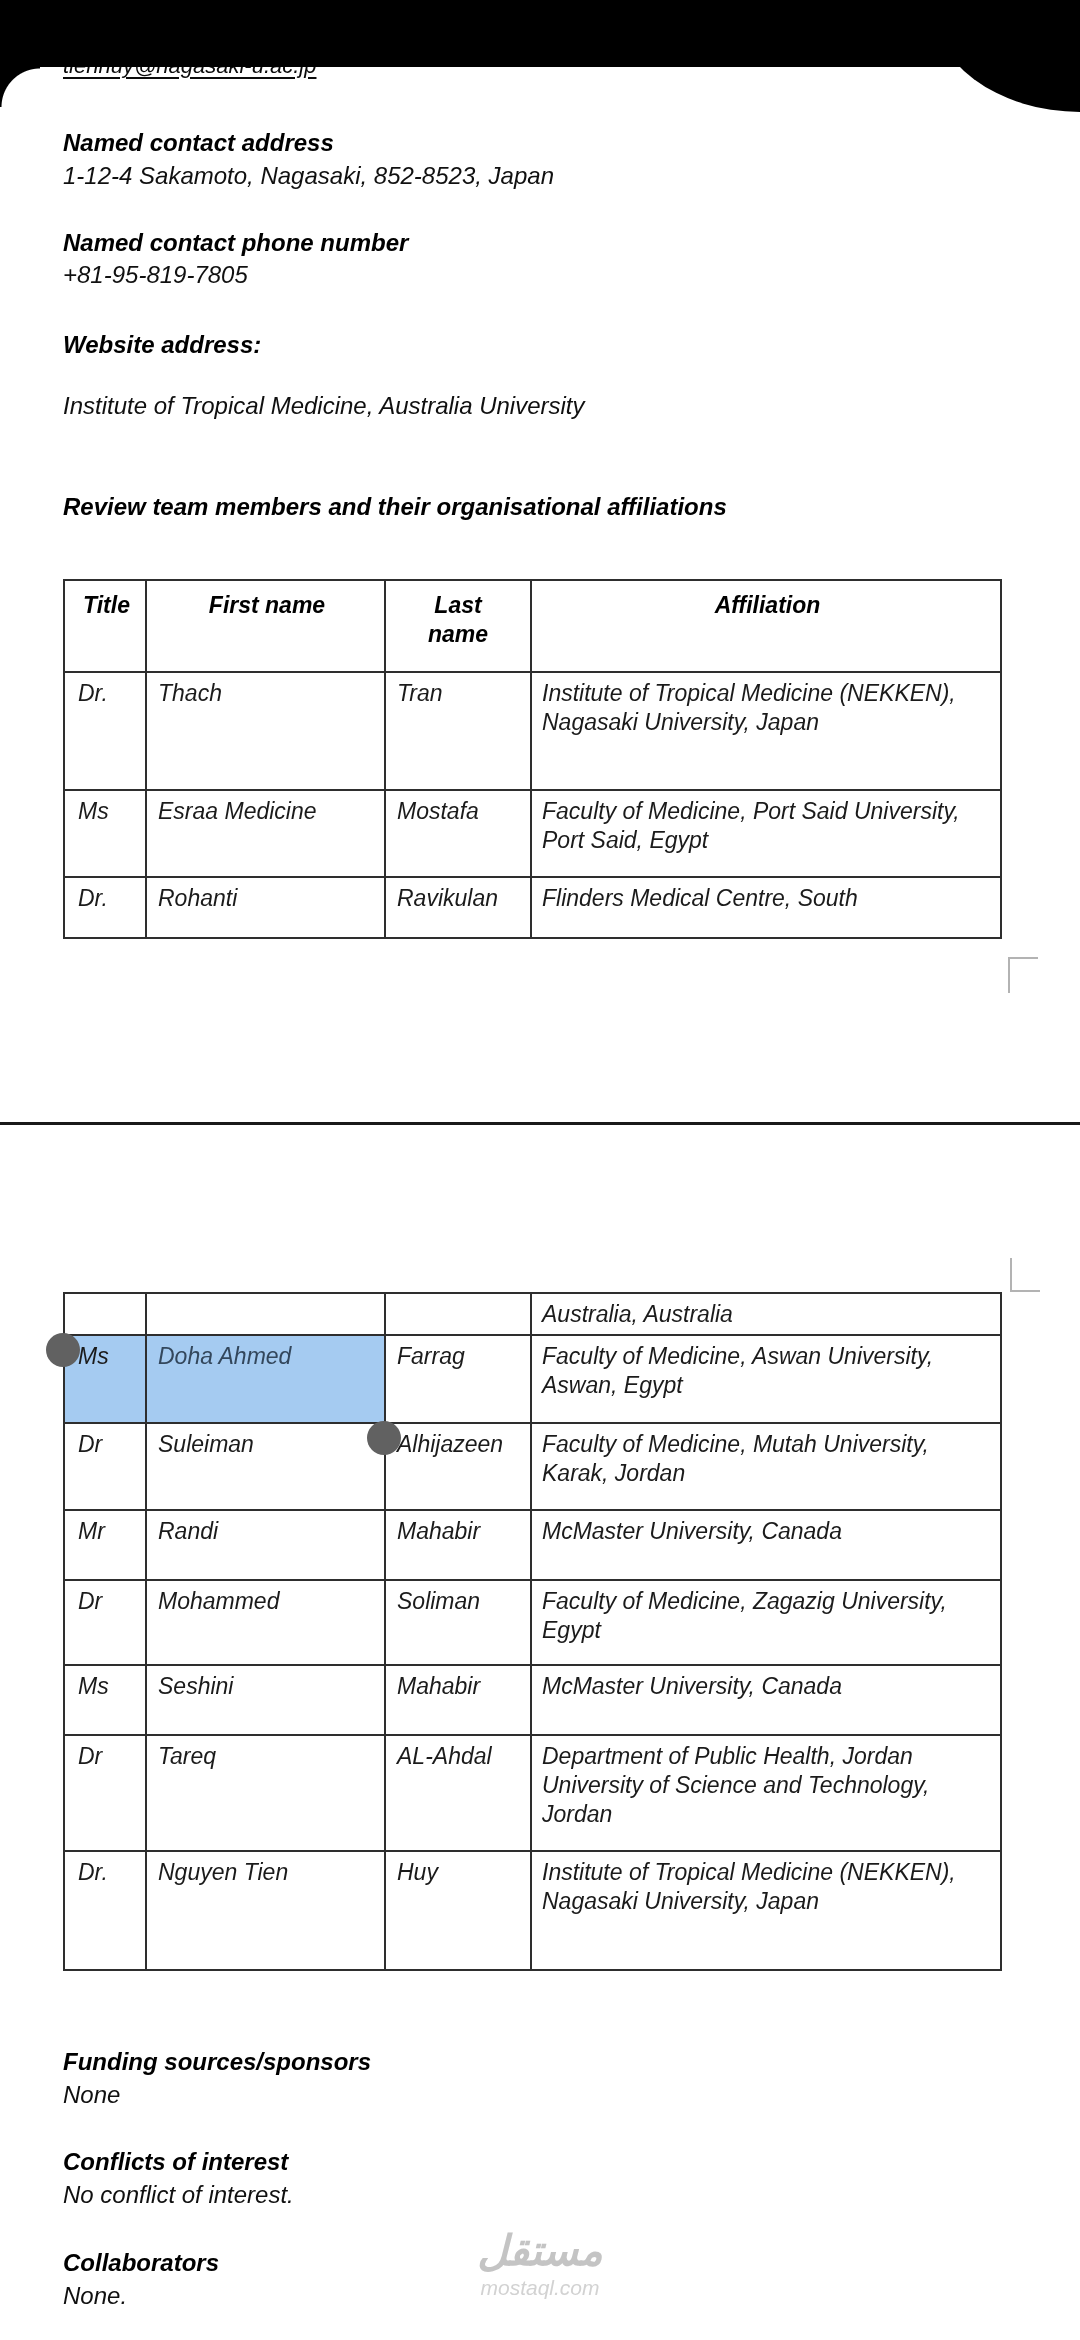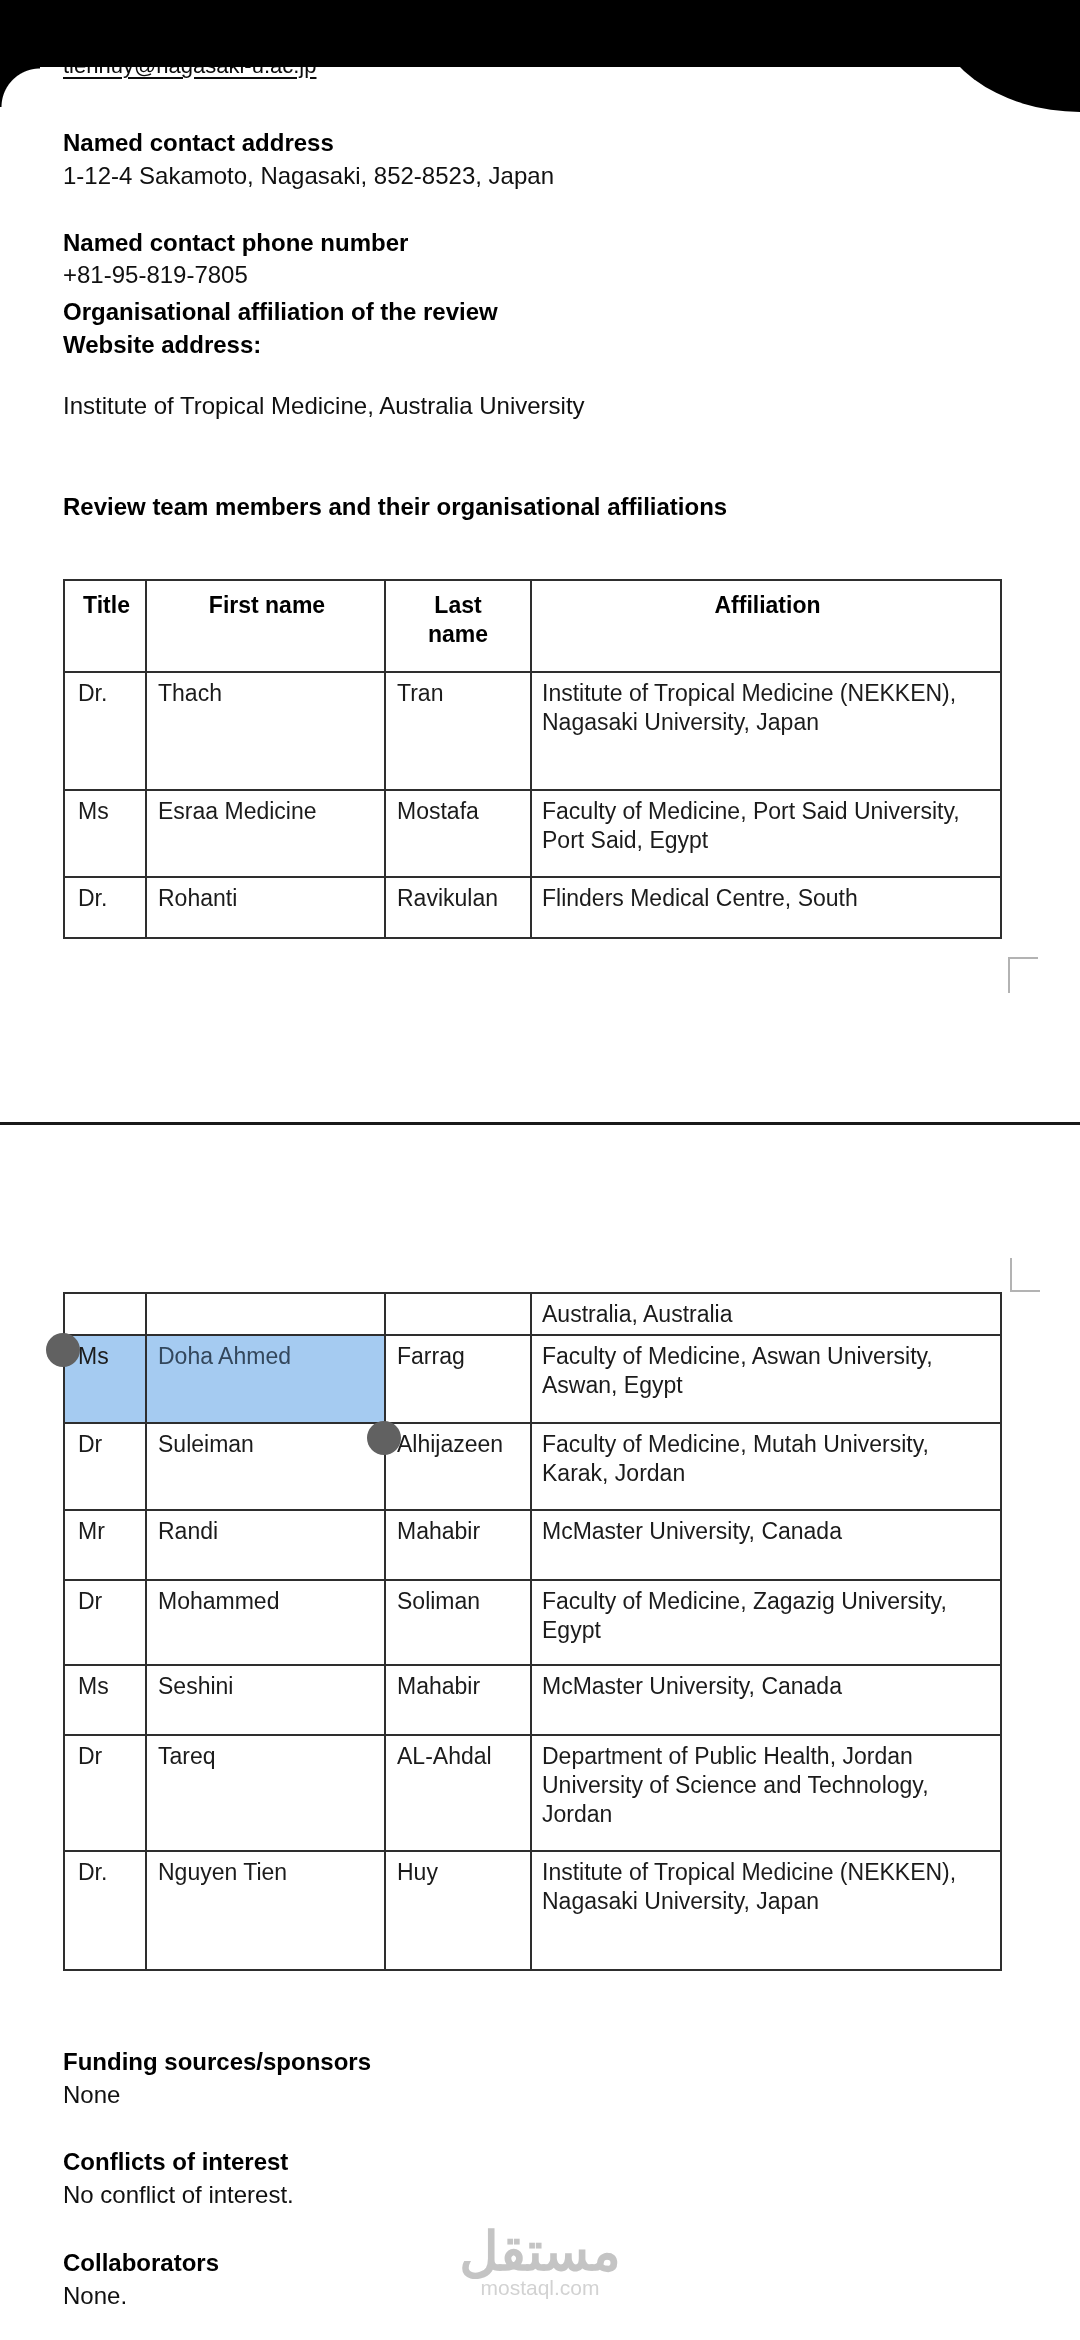--- a/index.html
+++ b/index.html
@@ -1,17 +1,17 @@
 <!DOCTYPE html>
 <html><head>
 <meta charset="utf-8">
 <style>
   html,body{margin:0;padding:0;background:#000;}
   .screen{position:relative;width:1080px;height:2340px;margin:0 auto;background:#fff;overflow:hidden;
-          font-family:"Liberation Sans",sans-serif;color:#111;}
+          font-family:"Liberation Sans",sans-serif;color:#111;font-style:italic;}
   
   .status-bar{position:absolute;top:0;left:0;width:1080px;height:67px;background:#000;z-index:10;}
   .corner-left{position:absolute;top:67px;left:0;width:40px;height:40px;z-index:10;
                background:radial-gradient(40px at 100% 100%, rgba(0,0,0,0) 38px, #000 39px);}
   .camera-cutout{position:absolute;top:0;right:0;width:150px;height:112px;background:#000;
                  border-bottom-left-radius:150px 112px;z-index:10;}
   
   .tx{position:absolute;left:63px;font-size:24px;line-height:31px;color:#101010;white-space:nowrap;}
   .lbl{font-weight:700;color:#000;}
   #email{top:50px;font-size:22px;z-index:1;text-decoration:underline;text-underline-offset:4px;color:#0b0b0b;}
@@ -44,35 +44,34 @@
   #sep{position:absolute;top:1122px;left:0;width:1080px;height:3px;background:#191919;}
   .corner-mark{position:absolute;z-index:2;}
   #mark1{top:957px;left:1008px;width:28px;height:34px;border-left:2px solid #b3b3b3;border-top:2px solid #b3b3b3;}
   #mark2{top:1258px;left:1010px;width:28px;height:32px;border-left:2px solid #b3b3b3;border-bottom:2px solid #b3b3b3;}
   
   .handle{position:absolute;width:34px;height:34px;border-radius:50%;background:#616161;z-index:20;}
   #handle-start{top:1333px;left:46px;}
   #handle-end{top:1421px;left:367px;}
   
   #wm{position:absolute;top:2228px;left:0;width:1080px;text-align:center;z-index:3;pointer-events:none;}
-  #wm .ar{font-size:54px;line-height:46px;color:#c4c4c4;font-weight:700;}
+  #wm .ar{font-size:42px;line-height:46px;color:#c4c4c4;font-weight:700;}
   #wm .dom{font-size:21px;line-height:24px;color:#d2d2d2;margin-top:2px;}
 </style>
 </head>
 <body>
 
 <div class="screen">
 
   <a class="tx" id="email" href="#">tienhuy@nagasaki-u.ac.jp</a>
 
   <div class="tx lbl" id="addr-lbl">Named contact address</div>
   <div class="tx" id="addr-val">1-12-4 Sakamoto, Nagasaki, 852-8523, Japan</div>
   <div class="tx lbl" id="phone-lbl">Named contact phone number</div>
   <div class="tx" id="phone-val">+81-95-819-7805</div>
-  <div class="tx lbl" id="org-lbl">Organisational affiliation of the review</div>
   <div class="tx lbl" id="web-lbl">Website address:</div>
   <div class="tx" id="inst-val">Institute of Tropical Medicine, Australia University</div>
 
   <div class="tx lbl" id="team-head">Review team members and their organisational affiliations</div>
 
   <table class="doc-table" id="table1">
     <colgroup>
         <col class="c-title">
         <col class="c-first">
         <col class="c-last">

